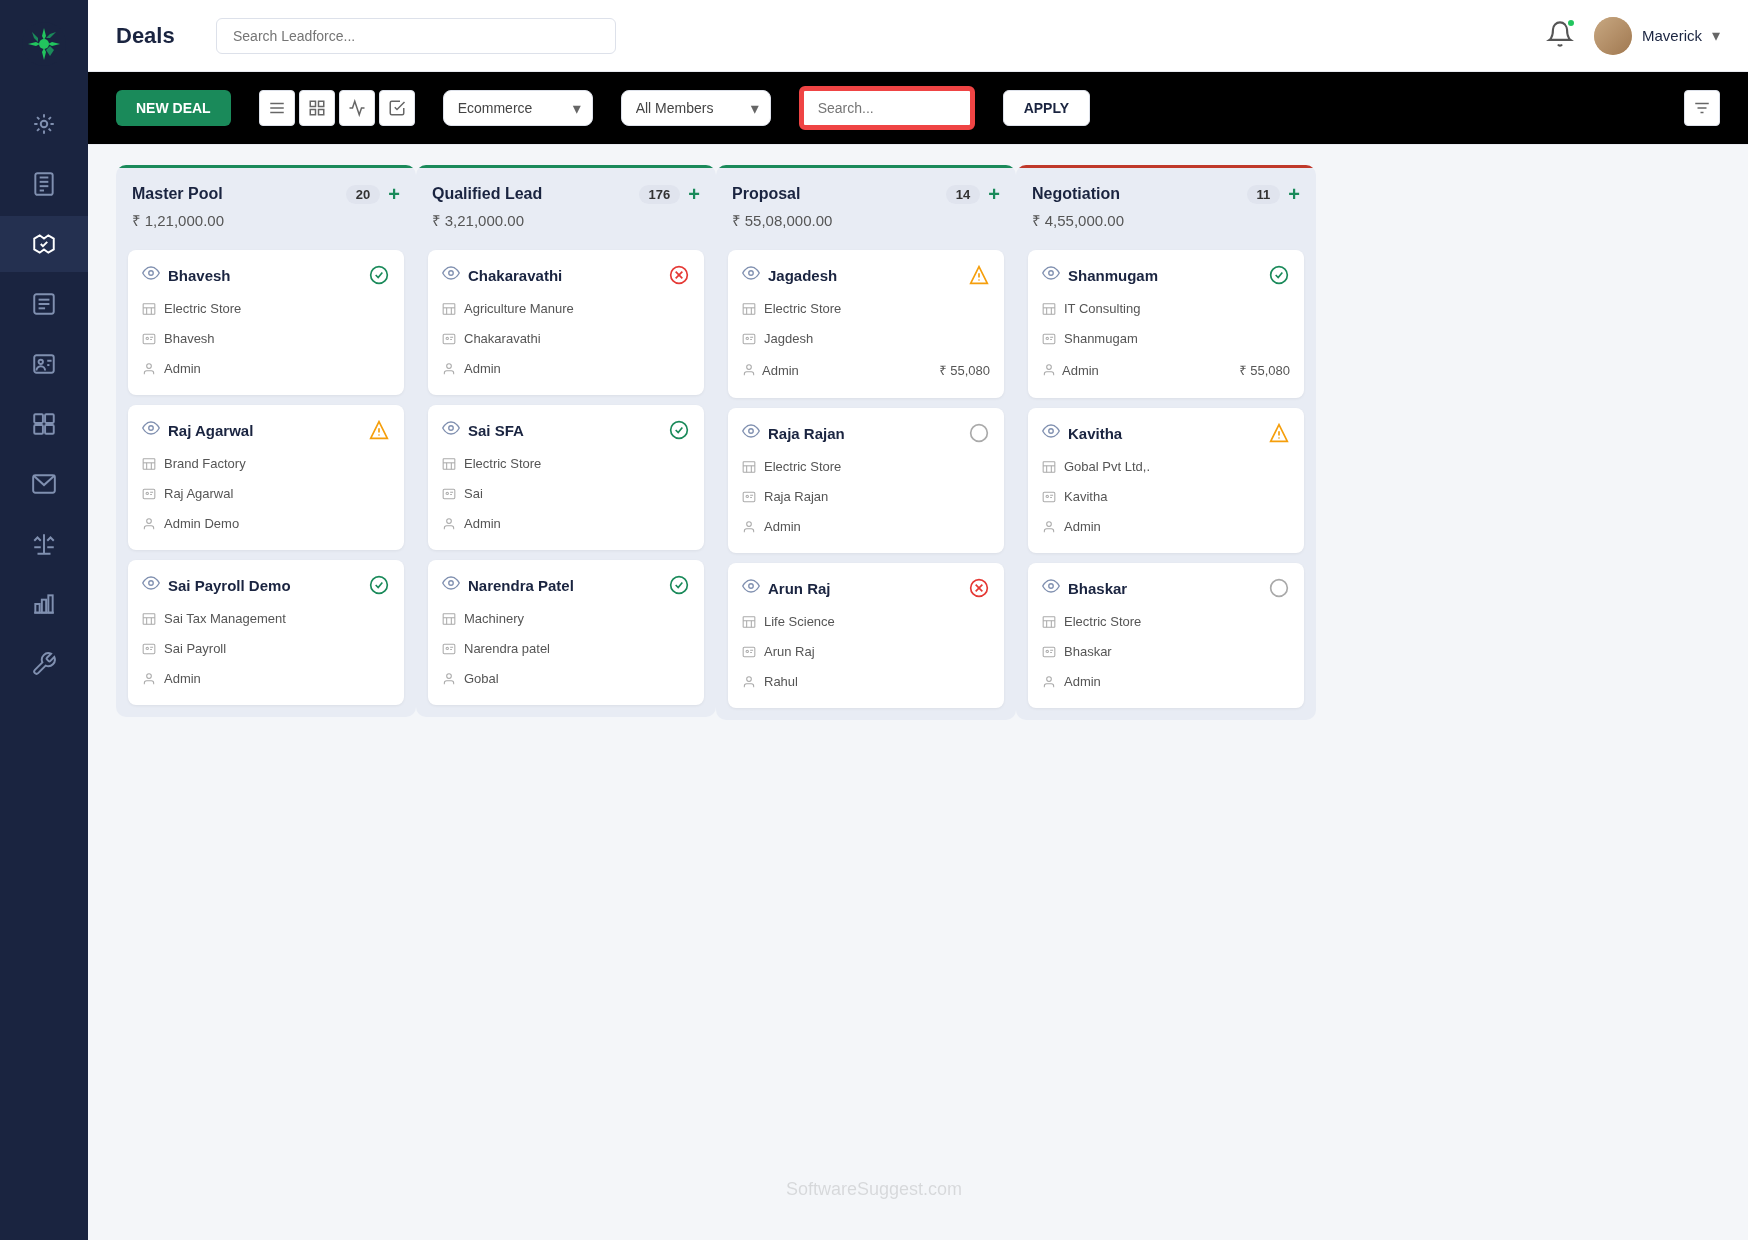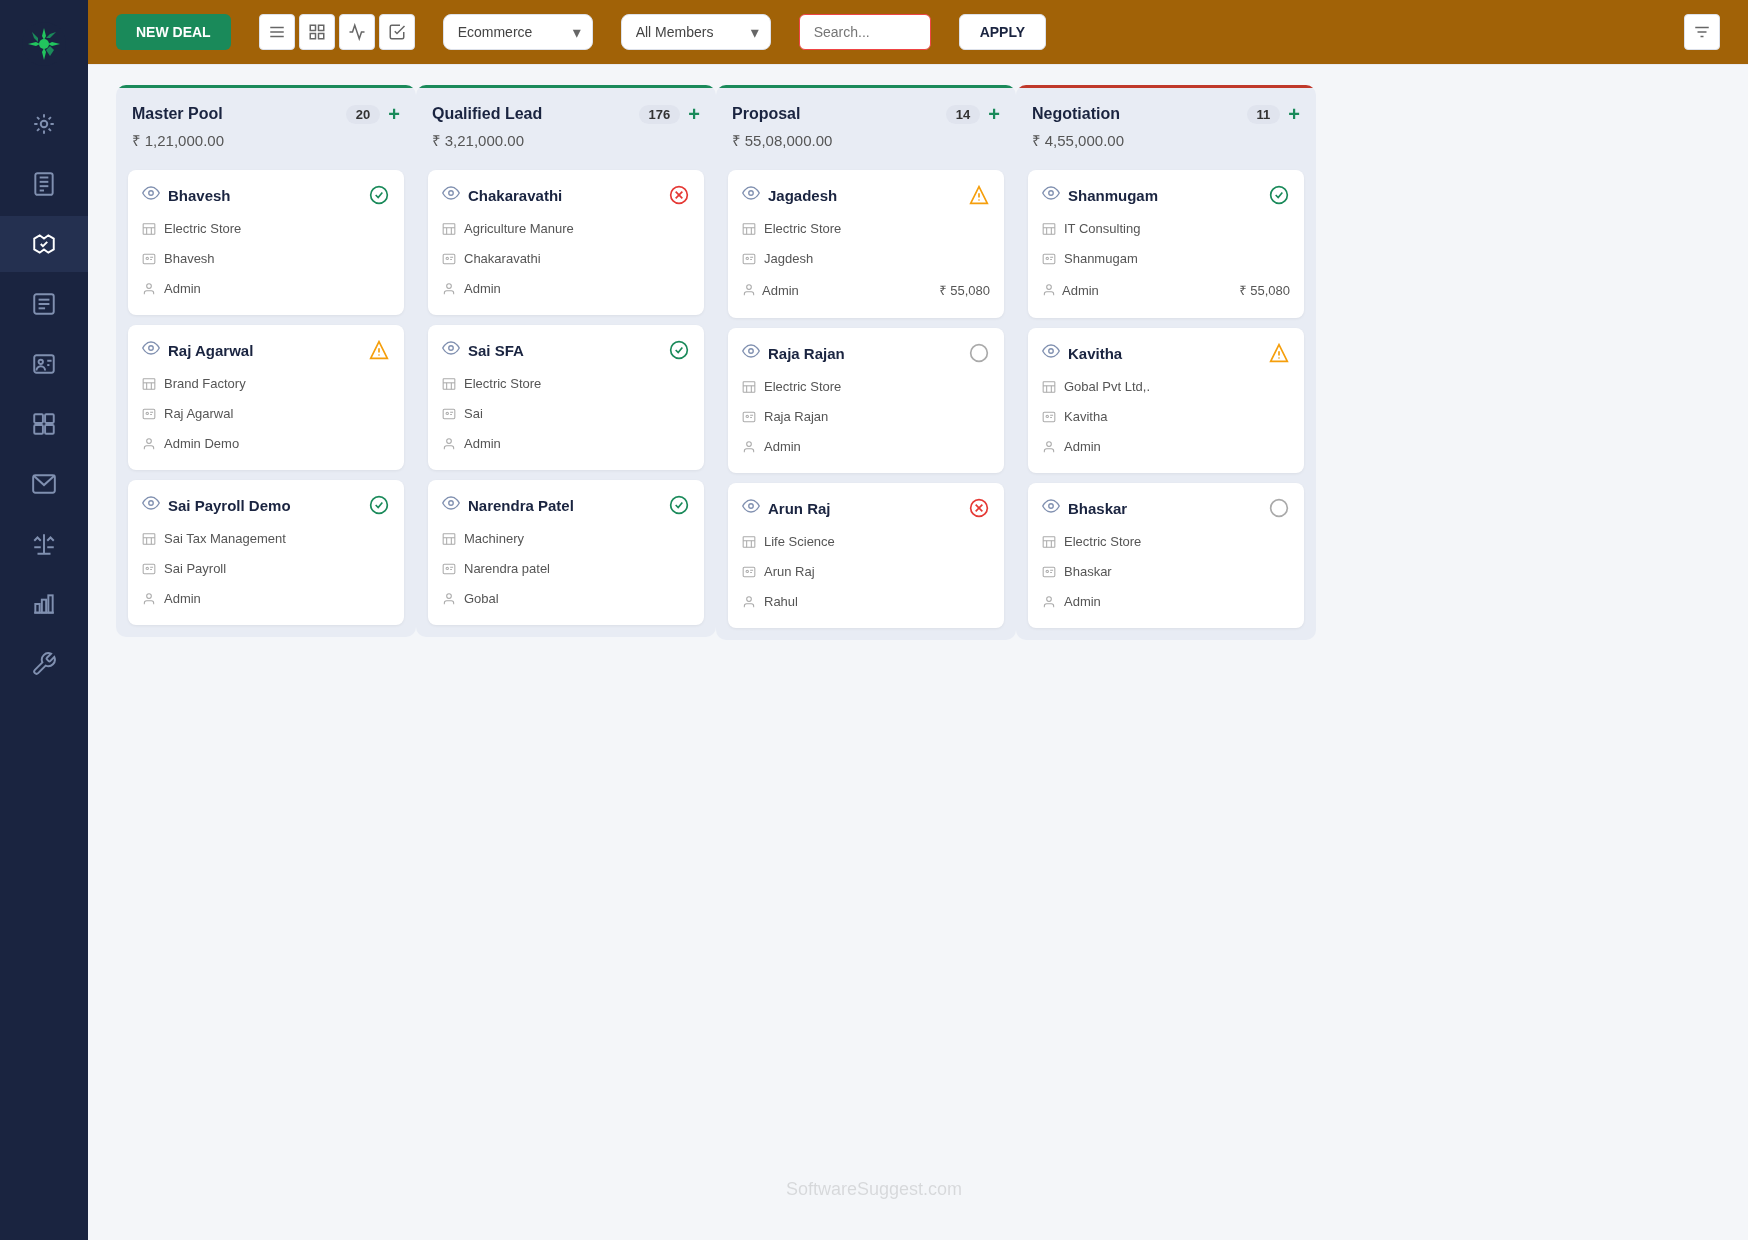--- a/index.html
+++ b/index.html
@@ -132,21 +132,21 @@
     }
     .user-name {
       font-size: 15px;
       font-weight: 500;
       color: #1a2440;
     }
     .chevron-down { color: #666; }
 
     
     .toolbar {
-      background: #a16207;
+      background: #000000;
       padding: 14px 28px;
       display: flex;
       align-items: center;
       gap: 28px;
       border-bottom: 1px solid #e8eaf0;
       flex-shrink: 0;
     }
     .btn-new-deal {
       background: #1a8a5a;
       color: #fff;
@@ -194,27 +194,27 @@
     .select-wrapper::after {
       content: '▾';
       position: absolute;
       right: 12px;
       top: 50%;
       transform: translateY(-50%);
       pointer-events: none;
       color: #666;
     }
     .search-filter {
-      border: 1px solid #ef4444;
+      border: 5px solid #ef4444;
       border-radius: 6px;
       padding: 9px 14px;
       font-size: 14px;
       color: #999;
       outline: none;
-      width: 132px;
+      width: 176px;
     }
     .btn-apply {
       border: 1px solid #dde1ea;
       background: #fff;
       border-radius: 6px;
       padding: 9px 20px;
       font-size: 14px;
       font-weight: 600;
       cursor: pointer;
       color: #1a2440;
@@ -469,20 +469,42 @@
     <div class="sidebar-item">
       <svg viewBox="0 0 24 24" fill="none" stroke="currentColor" stroke-width="1.8">
           <path d="M14.7 6.3a1 1 0 0 0 0 1.4l1.6 1.6a1 1 0 0 0 1.4 0l3.77-3.77a6 6 0 0 1-7.94 7.94l-6.91 6.91a2.12 2.12 0 0 1-3-3l6.91-6.91a6 6 0 0 1 7.94-7.94l-3.76 3.76z"></path>
         </svg>
     </div>
   </nav>
 </div>
 
 <div class="main">
 
+  <div class="header">
+    <h1 class="header-title">Deals</h1>
+    <div class="header-search">
+      <input type="text" placeholder="Search Leadforce..." style="">
+    </div>
+    <div class="header-right">
+      <div class="bell-icon">
+        <svg viewBox="0 0 24 24" fill="none" stroke="#555" stroke-width="1.8">
+            <path d="M18 8A6 6 0 0 0 6 8c0 7-3 9-3 9h18s-3-2-3-9"></path>
+            <path d="M13.73 21a2 2 0 0 1-3.46 0"></path>
+          </svg>
+        <div class="bell-dot"></div>
+      </div>
+      <div class="user-profile">
+        <div class="user-avatar">
+          <div class="user-avatar-img"></div>
+        </div>
+        <span class="user-name">Maverick</span>
+        <span class="chevron-down">▾</span>
+      </div>
+    </div>
+  </div>
 
   <div class="toolbar">
     <button class="btn-new-deal">NEW DEAL</button>
 
     <div class="view-toggle">
       <button class="view-btn">
         <svg viewBox="0 0 24 24" fill="none" stroke="currentColor" stroke-width="2">
             <line x1="3" y1="6" x2="21" y2="6"></line>
             <line x1="3" y1="12" x2="21" y2="12"></line>
             <line x1="3" y1="18" x2="21" y2="18"></line>

